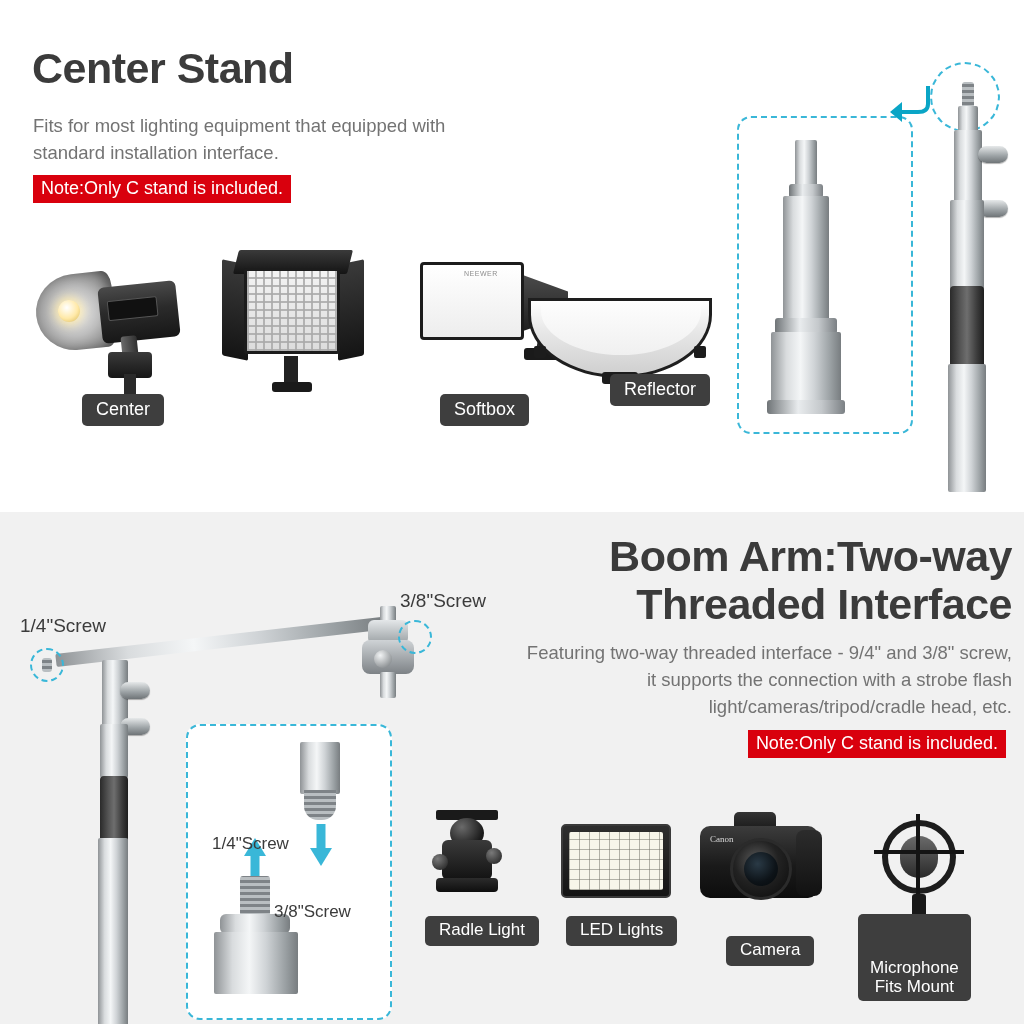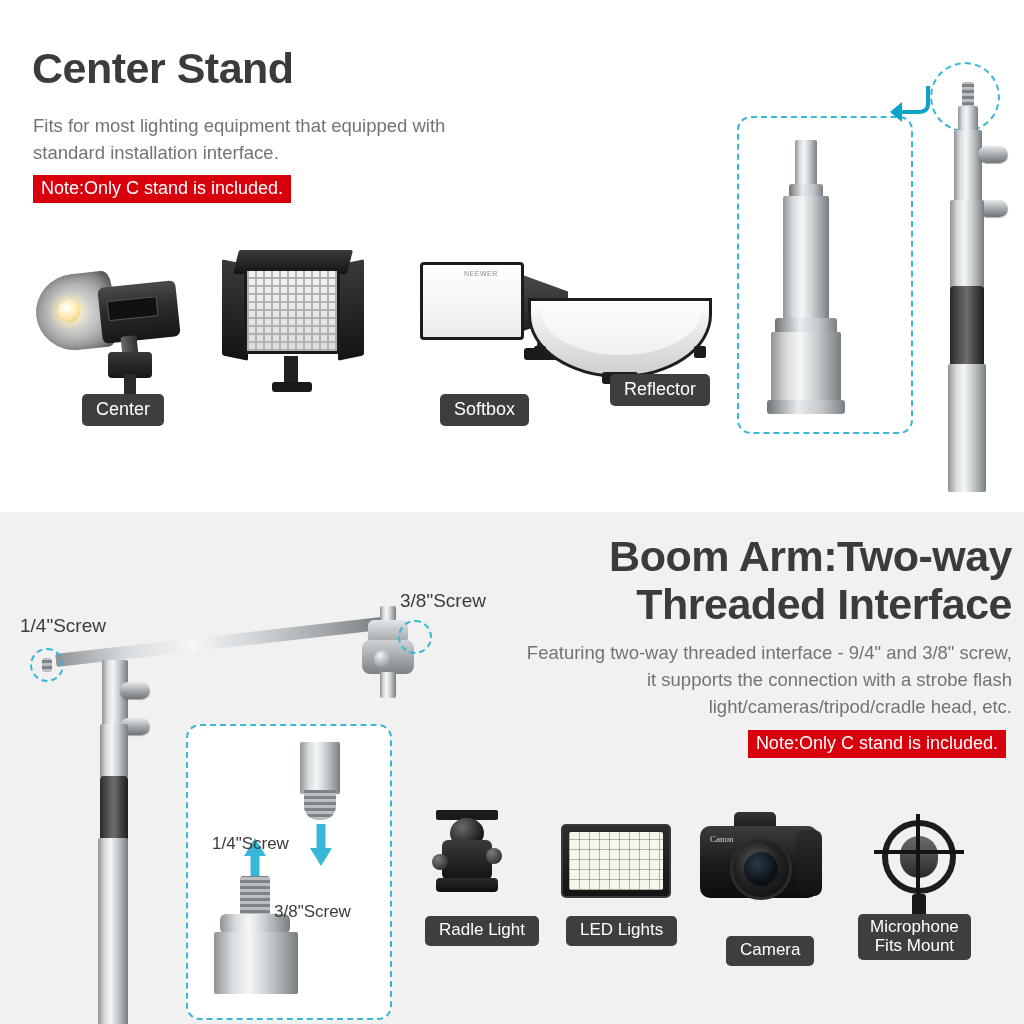--- a/index.html
+++ b/index.html
@@ -396,19 +396,19 @@
 
     <div class="kit-item" style="left:866px; top:298px; width:110px; height:110px;">
       <div class="sm-ring"></div>
       <div class="sm-mic"></div>
       <div class="sm-band" style="left:8px; top:40px; width:90px; height:4px;"></div>
       <div class="sm-band" style="left:50px; top:4px; width:4px; height:86px;"></div>
       <div class="sm-stem"></div>
     </div>
     <div style="position:absolute; left:858px; top:402px;">
       <span class="label-pill caption-small" style="padding:4px 12px 5px 12px;">
-        <span style="display:block;">Microphone</span>
+        <span style="display:block;margin-top:41px;">Microphone</span>
         <span style="display:block;">Fits Mount</span>
       </span>
     </div>
   </div>
 
 </div>
 
 </body></html>

